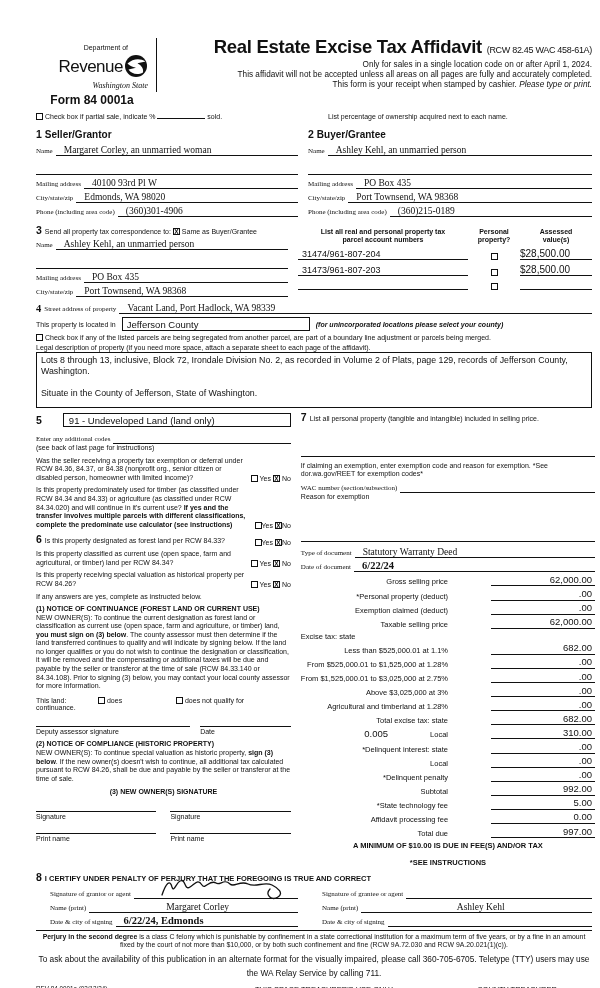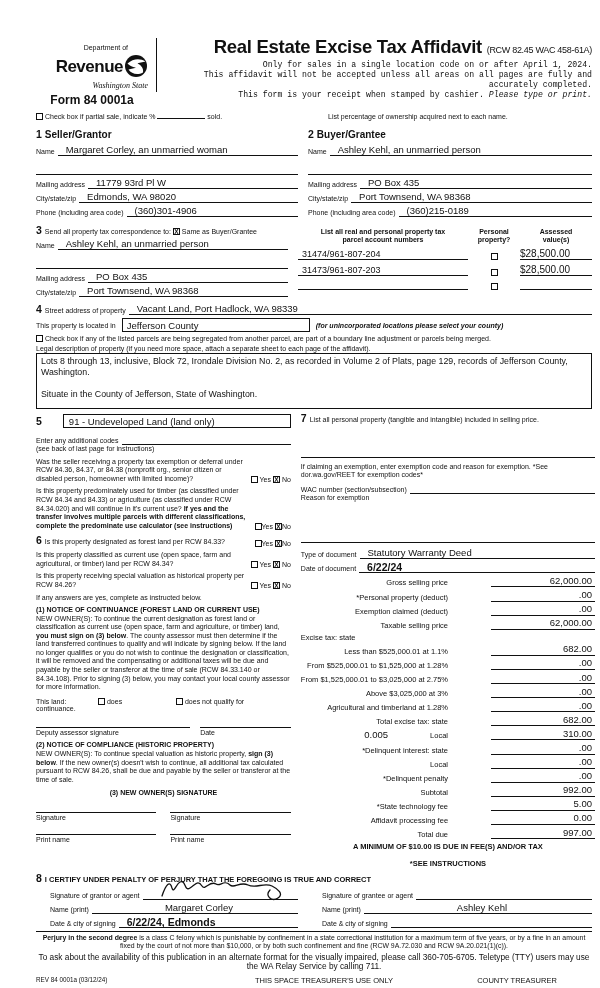--- a/index.html
+++ b/index.html
@@ -8,31 +8,31 @@
     width:600px; height:988px; background:#fff; color:#111;
     font-family:"Liberation Sans", sans-serif;
     position:relative; padding:36px 8px 0 36px; overflow:hidden;
   }
   .b { font-weight:bold; }
   .i { font-style:italic; }
   
   .hdr { display:flex; align-items:flex-start; }
   .logo { width:118px; text-align:right; padding-right:6px; }
   .logo .dept { font-size:7px; margin-right:20px;}
-  .logo .rev  { font-size:17px; font-weight:bold; letter-spacing:-0.5px; display:inline-block;text-align:right; }
+  .logo .rev  { font-size:17px; font-weight:normal; letter-spacing:-0.5px; display:inline-block;text-align:right; }
   .logo .wa   { font-family:"Liberation Serif", serif; font-style:italic; font-size:8px; display:block; margin-top:-1px;}
   .logo .frm  { font-size:12px; font-weight:bold; display:block; margin-top:3px; text-align:center;}
   .logoicon { display:inline-block; vertical-align:-6px; margin-left:1px;}
   .vline { border-left:1.5px solid #111; height:54px; margin:2px 8px 0 2px; }
   .titleblock { flex:1;text-align:right; }
   .title { font-size:18.5px; font-weight:bold; letter-spacing:-0.3px; }
   .rcw { font-size:9px; font-weight:normal; }
-  .subnote { font-size:8.2px; line-height:10px; margin-top:2px;font-family:Liberation Mono, monospace;}
-  
-  .r { display:flex; align-items:flex-end; margin-top:3px; }
+  .subnote { font-size:8.2px; line-height:10px; margin-top:2px;}
+  
+  .r { display:flex; align-items:flex-end; margin-top:3px;font-family:Liberation Serif, serif; }
   .l { font-size:7px; white-space:nowrap; padding-right:3px; line-height:9px;}
   .u { flex:1; border-bottom:1px solid #111; min-height:11px; display:flex; align-items:flex-end; padding-left:8px;}
   .v { font-size:9.5px; line-height:10px; white-space:nowrap;}
   .cb { display:inline-block; width:7px; height:7px; border:1px solid #111; font-size:6.5px; line-height:6px;
         text-align:center; font-weight:bold; vertical-align:-1px; overflow:hidden;}
   .secnum { font-weight:bold; font-size:10.5px; padding-right:3px; }
   .sectitle { font-size:10px; font-weight:bold; }
   .twocol { display:flex; }
   .colL { width:262px; margin-right:10px; }
   .colR { flex:1; }
@@ -55,21 +55,21 @@
   .sigline { border-top:1px solid #111; font-size:7px; padding-top:1px; }
   
   .trow { display:flex; align-items:flex-end; margin-top:2.6px;gap:40px;}
   .tlab { flex:1; text-align:right; font-size:7.5px; white-space:nowrap; line-height:9px;}
   .tline { width:104px; border-bottom:1px solid #111; text-align:right; font-size:9.5px; line-height:10.5px;
            margin-left:3px; padding-right:3px; min-height:11px;}
   .thead { text-align:left; font-size:7.5px; margin:3px 90px 0 0; }
   
   .rule { border-top:1px solid #111; margin-top:3px; }
   .fineprint { font-size:6.9px; line-height:8px; text-align:center; margin-top:2px;}
-  .altprint { font-size:8.3px; line-height:9px; text-align:center; margin-top:3px;}
+  .altprint { font-size:8.3px; line-height:14px; text-align:center; margin-top:3px;}
   .footrow { display:flex; font-size:7.5px; margin-top:5px; }
   .stamp { font-family:"DejaVu Sans Mono", monospace; font-size:13.5px; letter-spacing:2.5px;
            margin:4px 0 0 18px; white-space:pre; }
   .scrawl { position:absolute; left:110px; bottom:-6px; }
 </style>
 </head>
 <body>
 
 <div class="page">
 
@@ -112,21 +112,21 @@
           <span class="u">
             <span class="v">Margaret Corley, an unmarried woman</span>
           </span>
         </div>
       <div class="r" style="margin-top:8px;">
           <span class="u"></span>
         </div>
       <div class="r">
           <span class="l">Mailing address</span>
           <span class="u">
-            <span class="v">11779 93rd Pl W</span>
+            <span class="v">40100 93rd Pl W</span>
           </span>
         </div>
       <div class="r">
           <span class="l">City/state/zip</span>
           <span class="u">
             <span class="v">Edmonds, WA 98020</span>
           </span>
         </div>
       <div class="r">
           <span class="l">Phone (including area code)</span>

